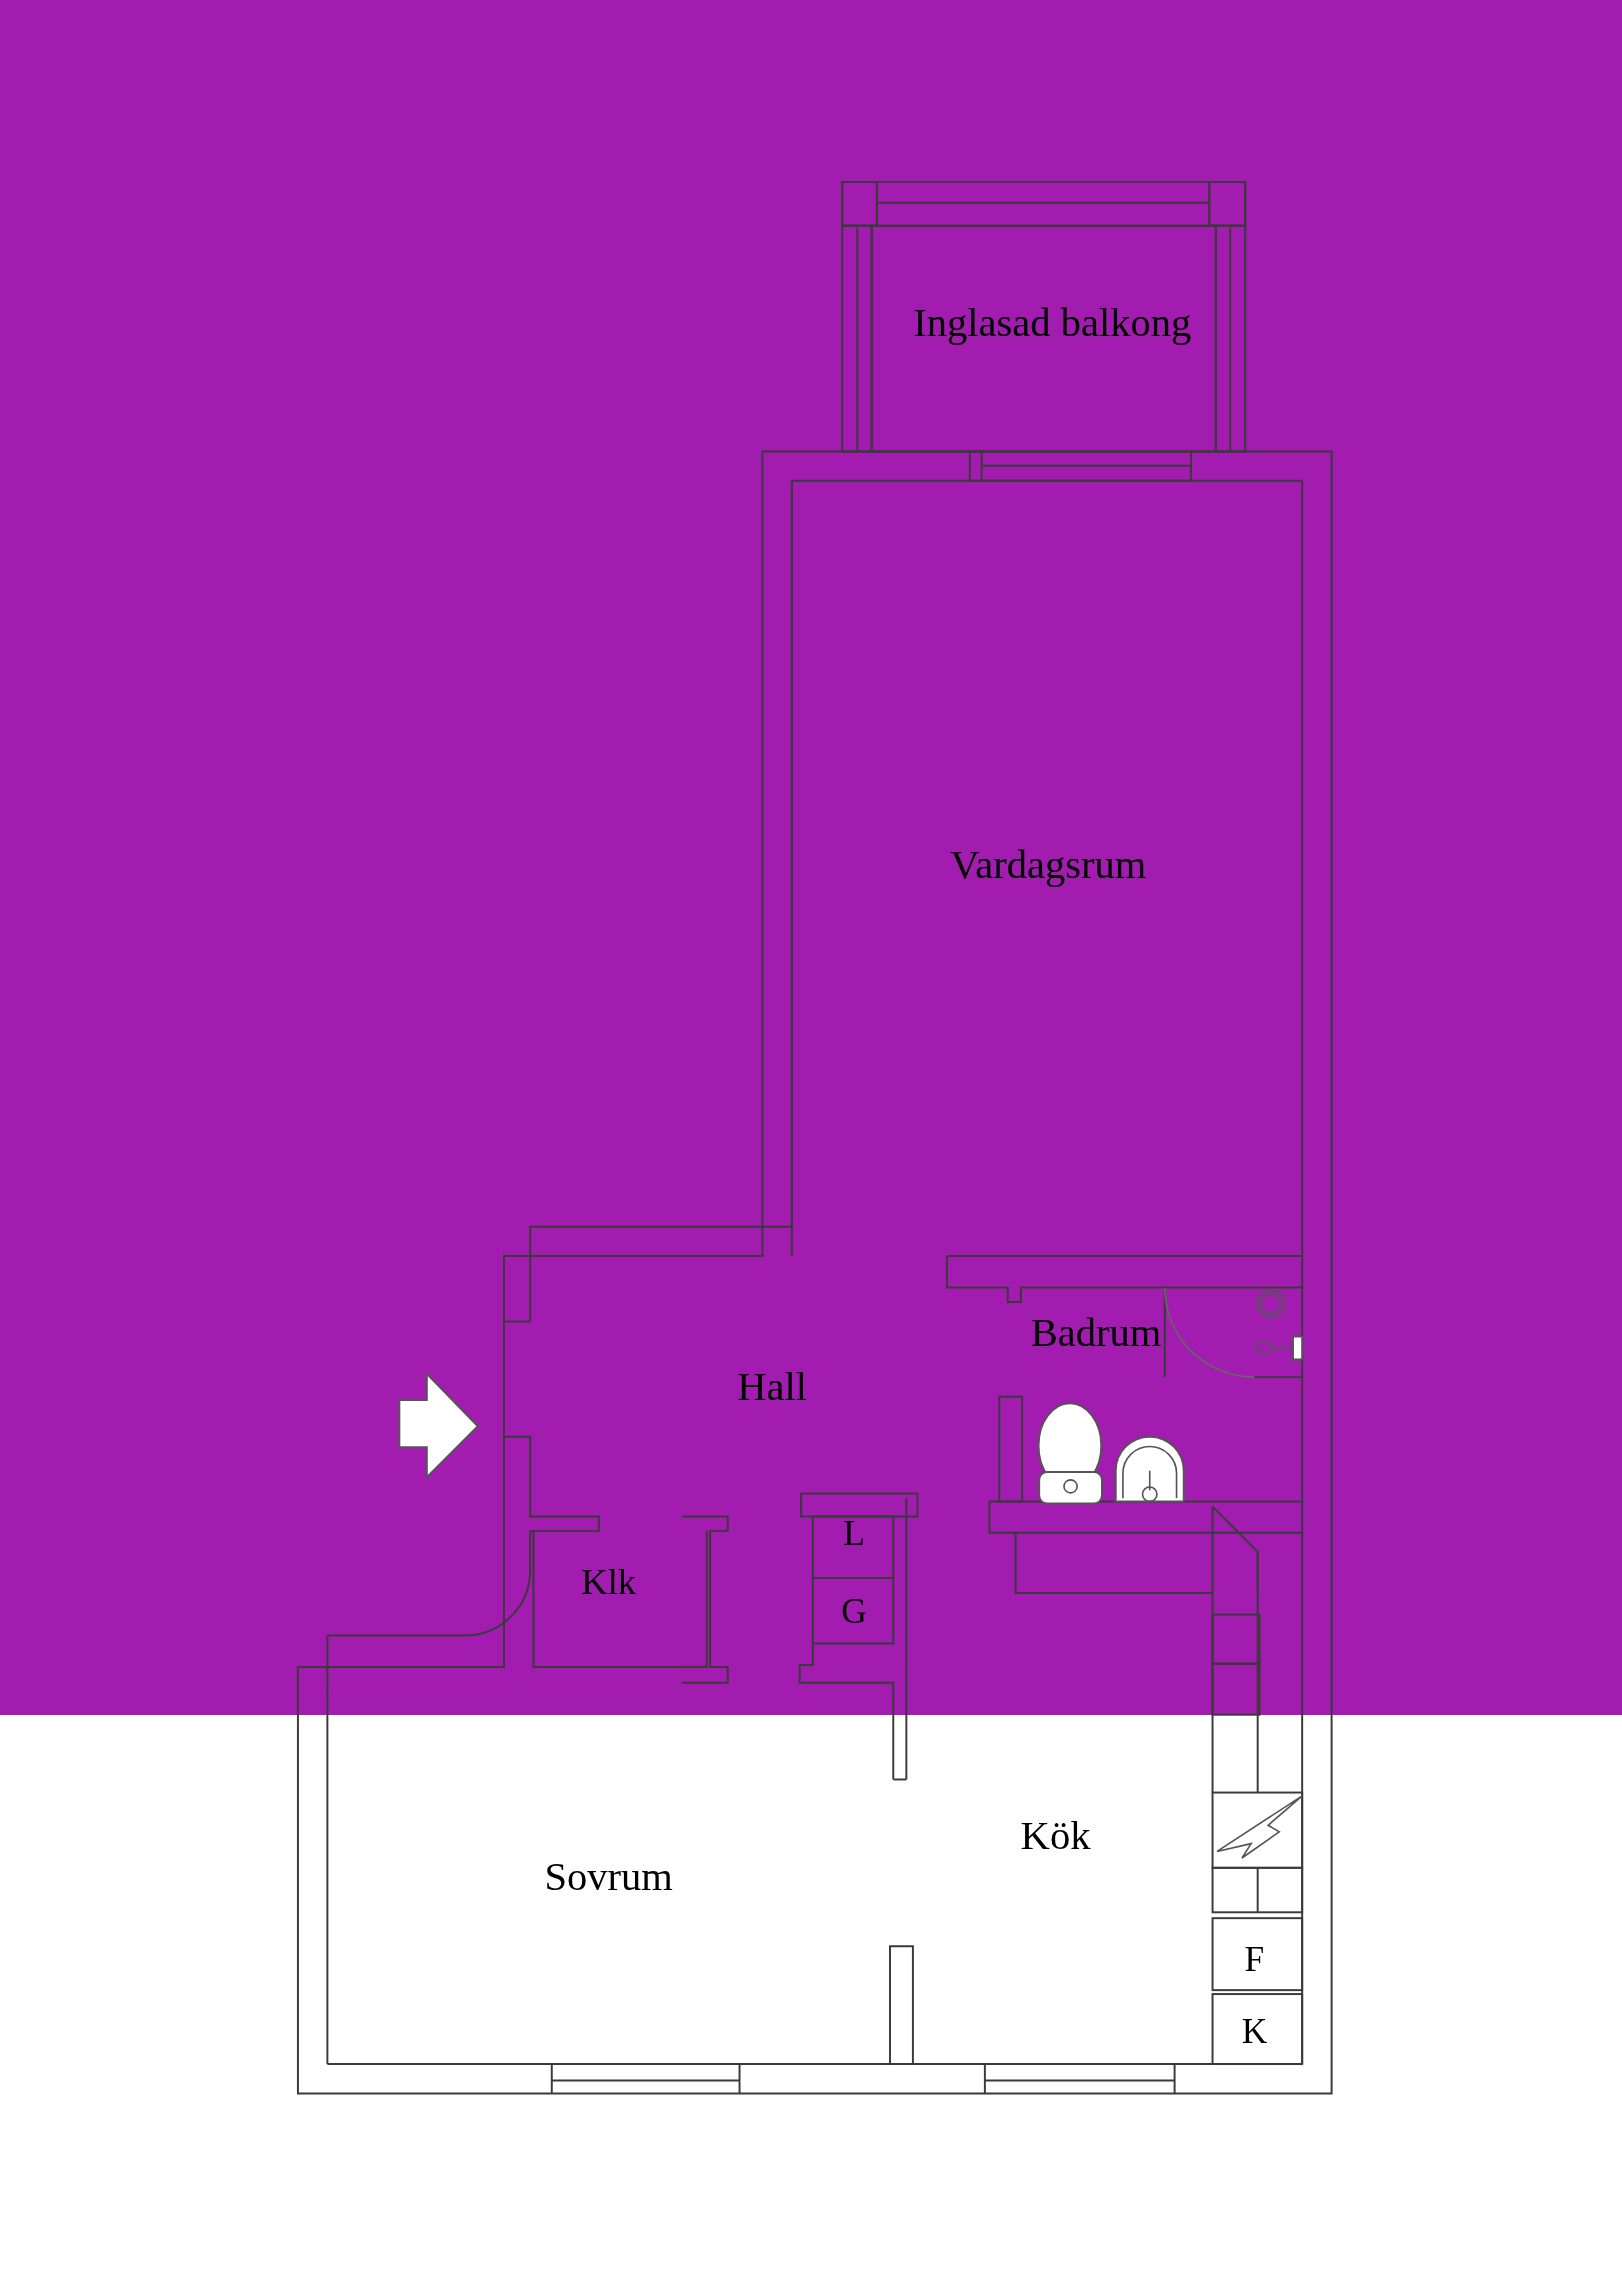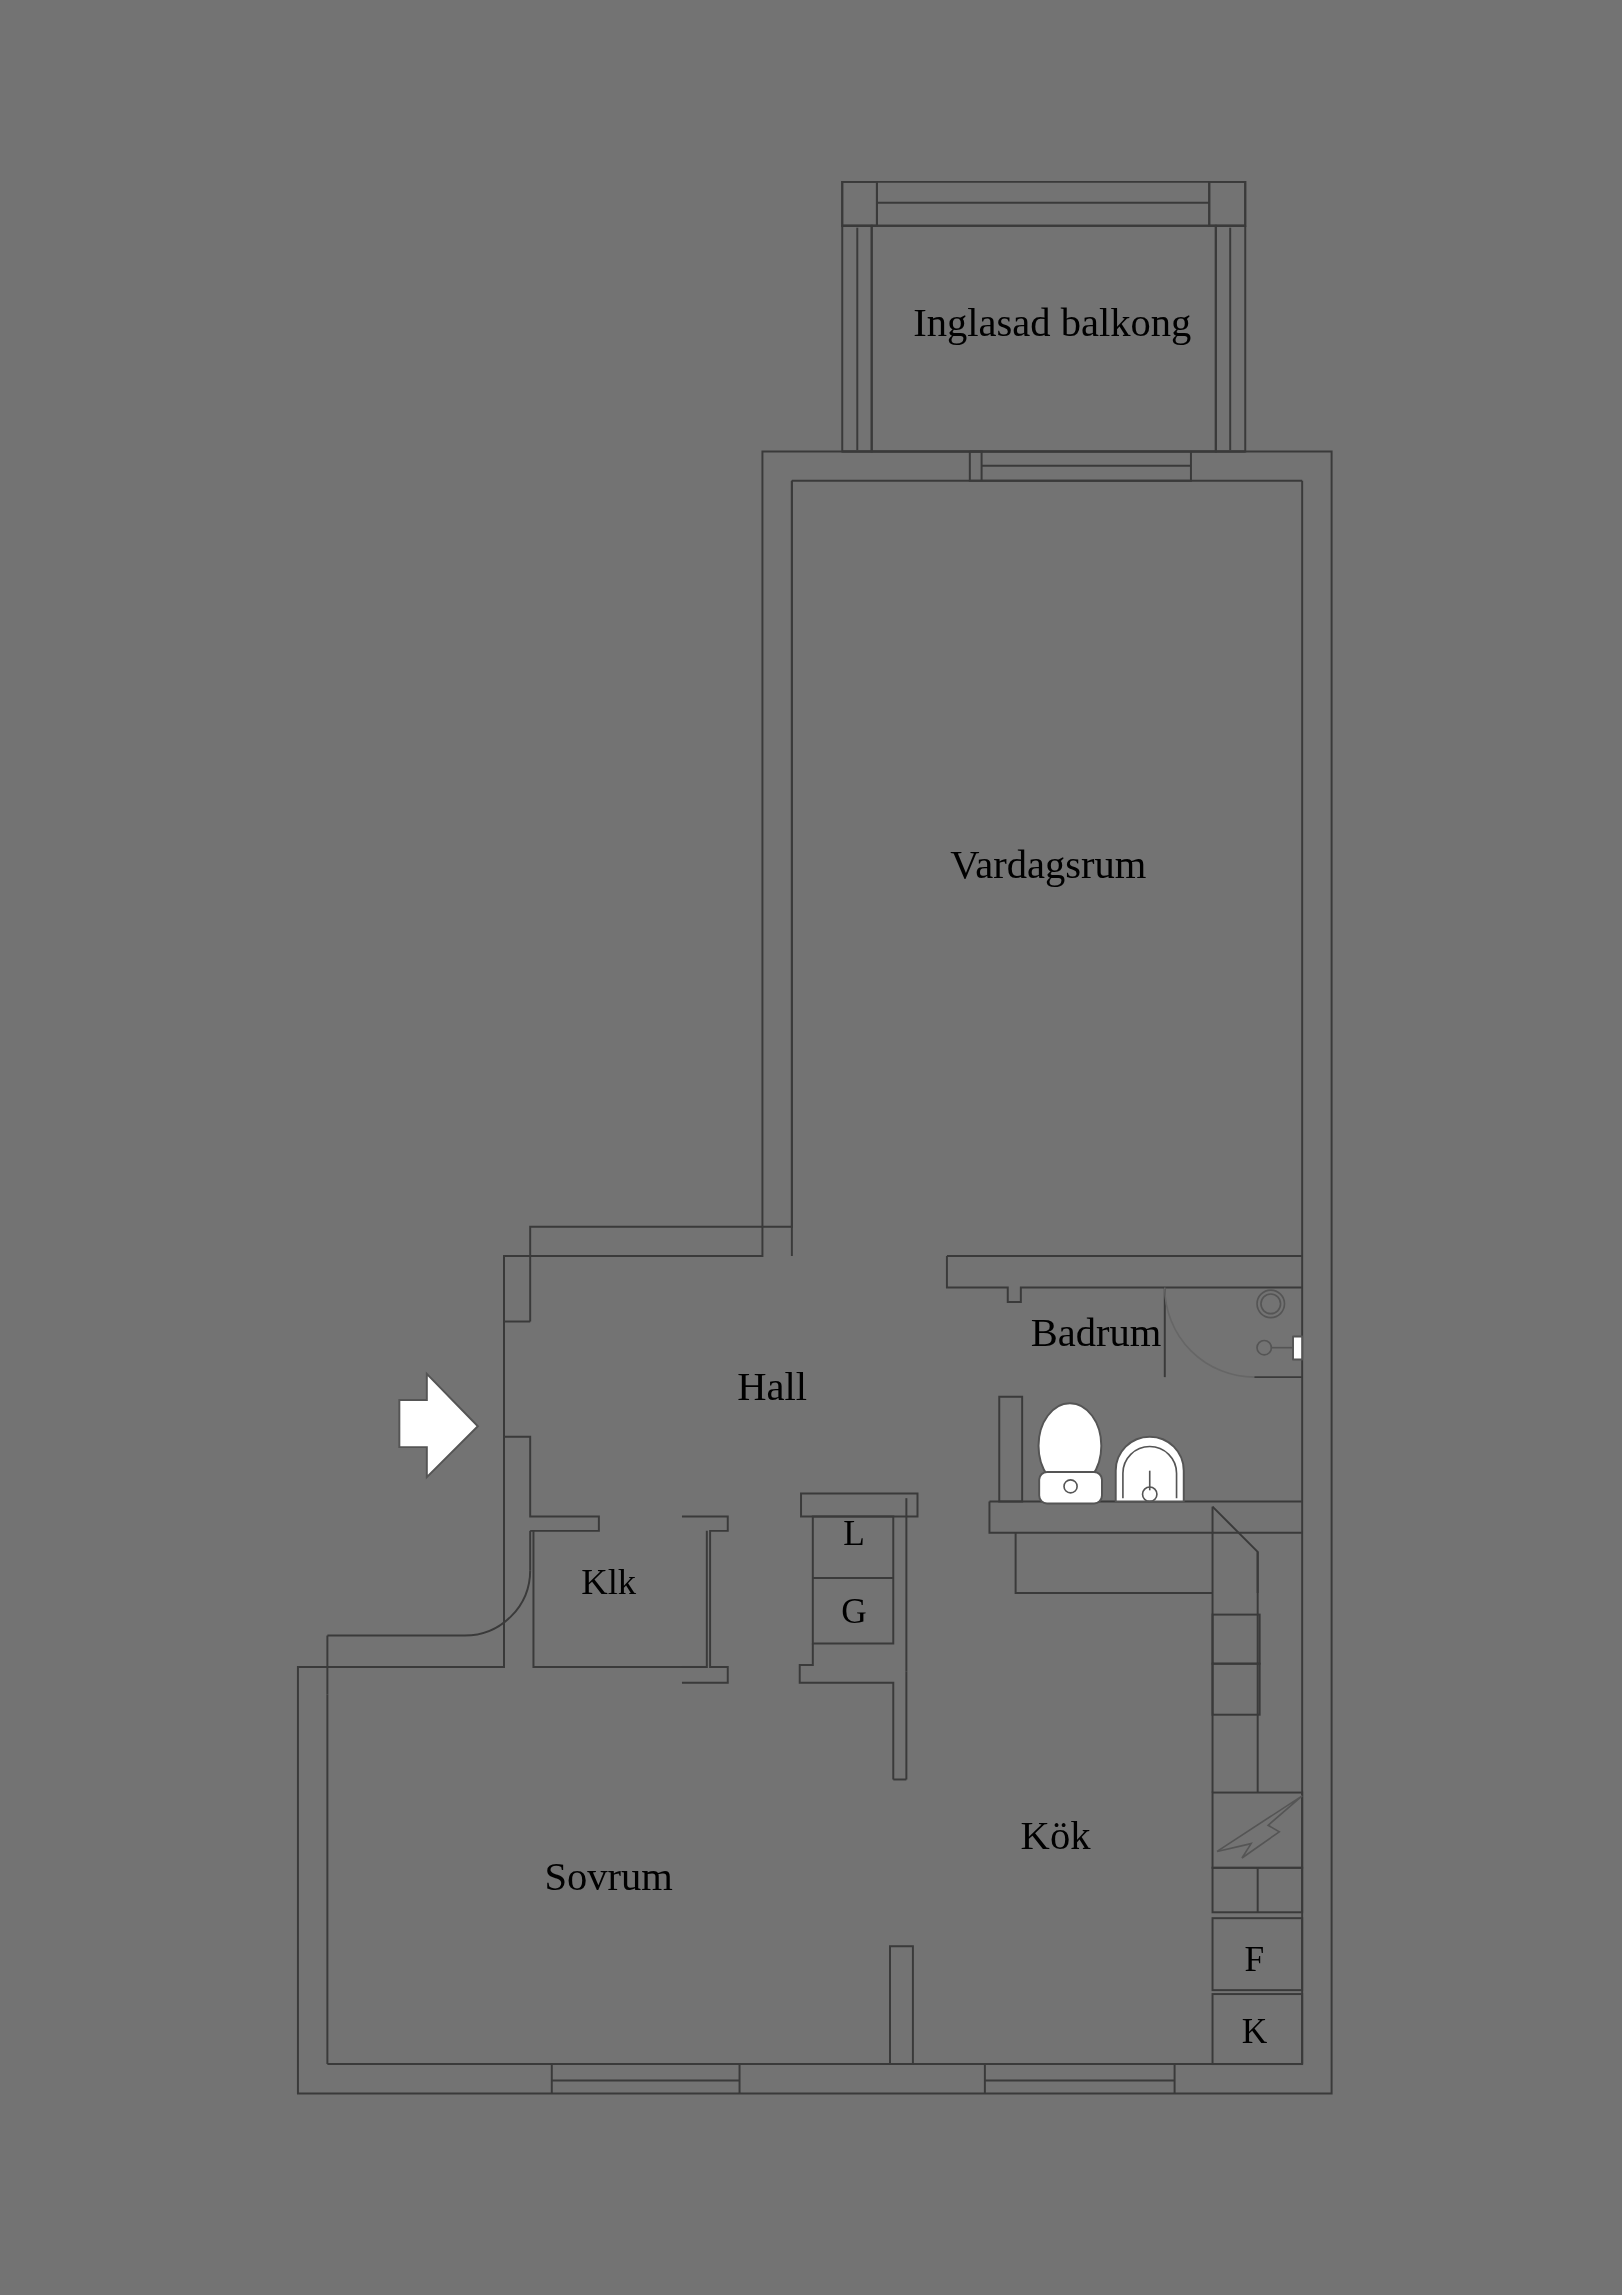--- a/index.html
+++ b/index.html
@@ -10,22 +10,22 @@
   }
   body {
     width: 1623px;
     height: 2295px;
     font-family: "Liberation Serif", "DejaVu Serif", serif;
     overflow: hidden;
   }
   #plan-root {
     position: relative;
     width: 1623px;
-    height: 2295px;
-    background: #737373;
+    height: 1715px;
+    background: #a21caf;
   }
   svg.floorplan {
     display: block;
     width: 1623px;
     height: 2295px;
   }
   .wall-thin {
     fill: none;
     stroke: #3a3a3a;
     stroke-width: 3;

